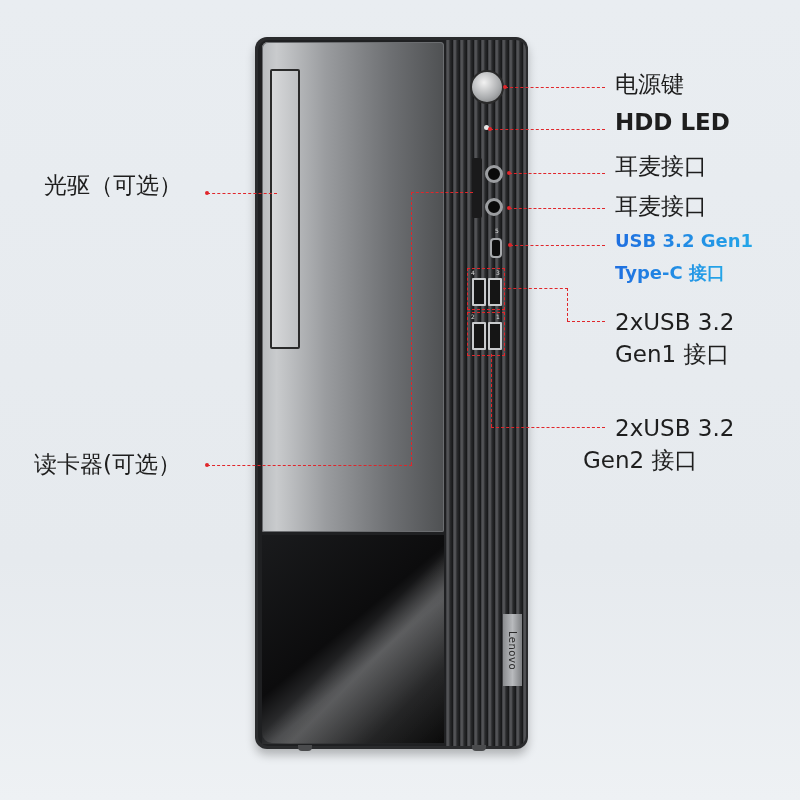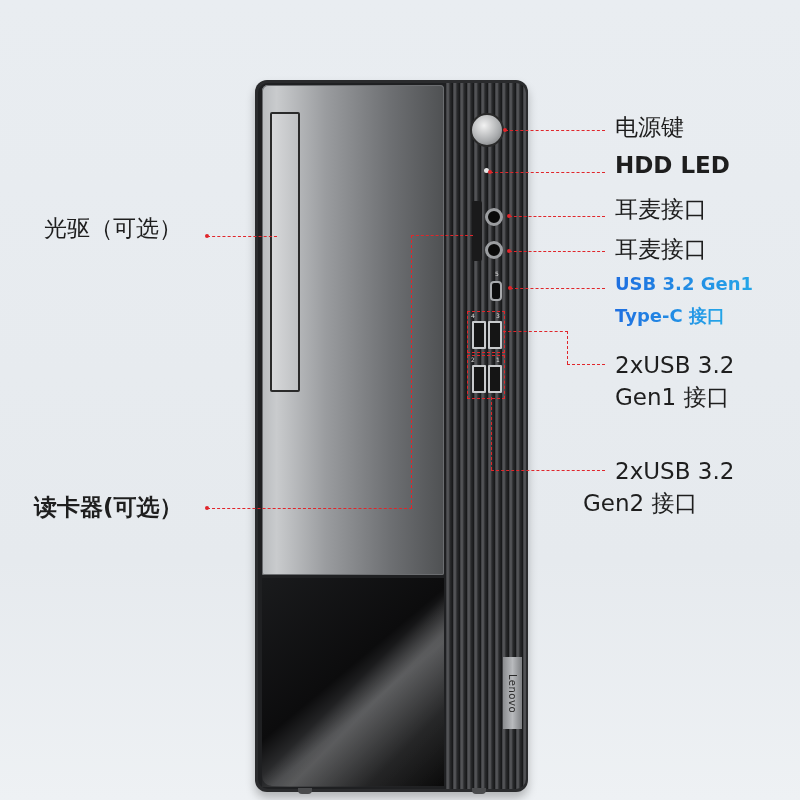--- a/index.html
+++ b/index.html
@@ -1,19 +1,19 @@
 <!DOCTYPE html>
 <html><head>
 <meta charset="utf-8">
 <style>
   html,body{margin:0;padding:0;}
   body{width:800px;height:800px;position:relative;overflow:hidden;
     background:linear-gradient(180deg,#e9edf1 0%,#e6eaee 70%,#eef1f4 100%);
     font-family:"DejaVu Sans","Liberation Sans",sans-serif;color:#1e1e1e;}
-  .abs{position:absolute;margin-top:43px;}
+  .abs{position:absolute;}
   
   .tower{left:255px;top:37px;width:273px;height:712px;border-radius:12px;
     background:#2a2b2d;box-shadow:0 6px 10px rgba(0,0,0,0.25);}
   .tower-left{left:258px;top:40px;width:188px;height:706px;border-radius:10px 0 0 10px;background:#1f2022;}
   .silver-panel{left:262px;top:42px;width:182px;height:490px;border-radius:6px 4px 2px 2px;
     background:linear-gradient(90deg,#b9bcbf 0%,#c9cbcd 8%,#9a9c9f 35%,#6e7073 70%,#4f5153 100%);
     box-shadow:inset 0 0 0 1px #6b6d70;}
   .drive-slot{left:270px;top:69px;width:26px;height:276px;border:2px solid #2a2a2a;border-radius:2px;
     background:linear-gradient(90deg,#d7d8da,#bfc1c3);}
   .black-panel{left:262px;top:535px;width:182px;height:208px;border-radius:0 0 0 10px;
@@ -109,13 +109,13 @@
 <div class="abs label" style="left:615px;top:152px;">耳麦接口</div>
 <div class="abs label" style="left:615px;top:192px;">耳麦接口</div>
 <div class="abs label-blue" style="left:615px;top:229px;">USB 3.2 Gen1</div>
 <div class="abs label-blue" style="left:615px;top:261px;">Type-C 接口</div>
 <div class="abs label" style="left:615px;top:308px;">2xUSB 3.2</div>
 <div class="abs label" style="left:615px;top:340px;">Gen1 接口</div>
 <div class="abs label" style="left:615px;top:414px;">2xUSB 3.2</div>
 <div class="abs label" style="left:583px;top:446px;">Gen2 接口</div>
 
 <div class="abs label" style="left:44px;top:171px;">光驱（可选）</div>
-<div class="abs label" style="left:34px;top:450px;font-weight:bold;">读卡器(可选）</div>
+<div class="abs label" style="left:34px;top:450px;">读卡器(可选）</div>
 
 </body></html>

